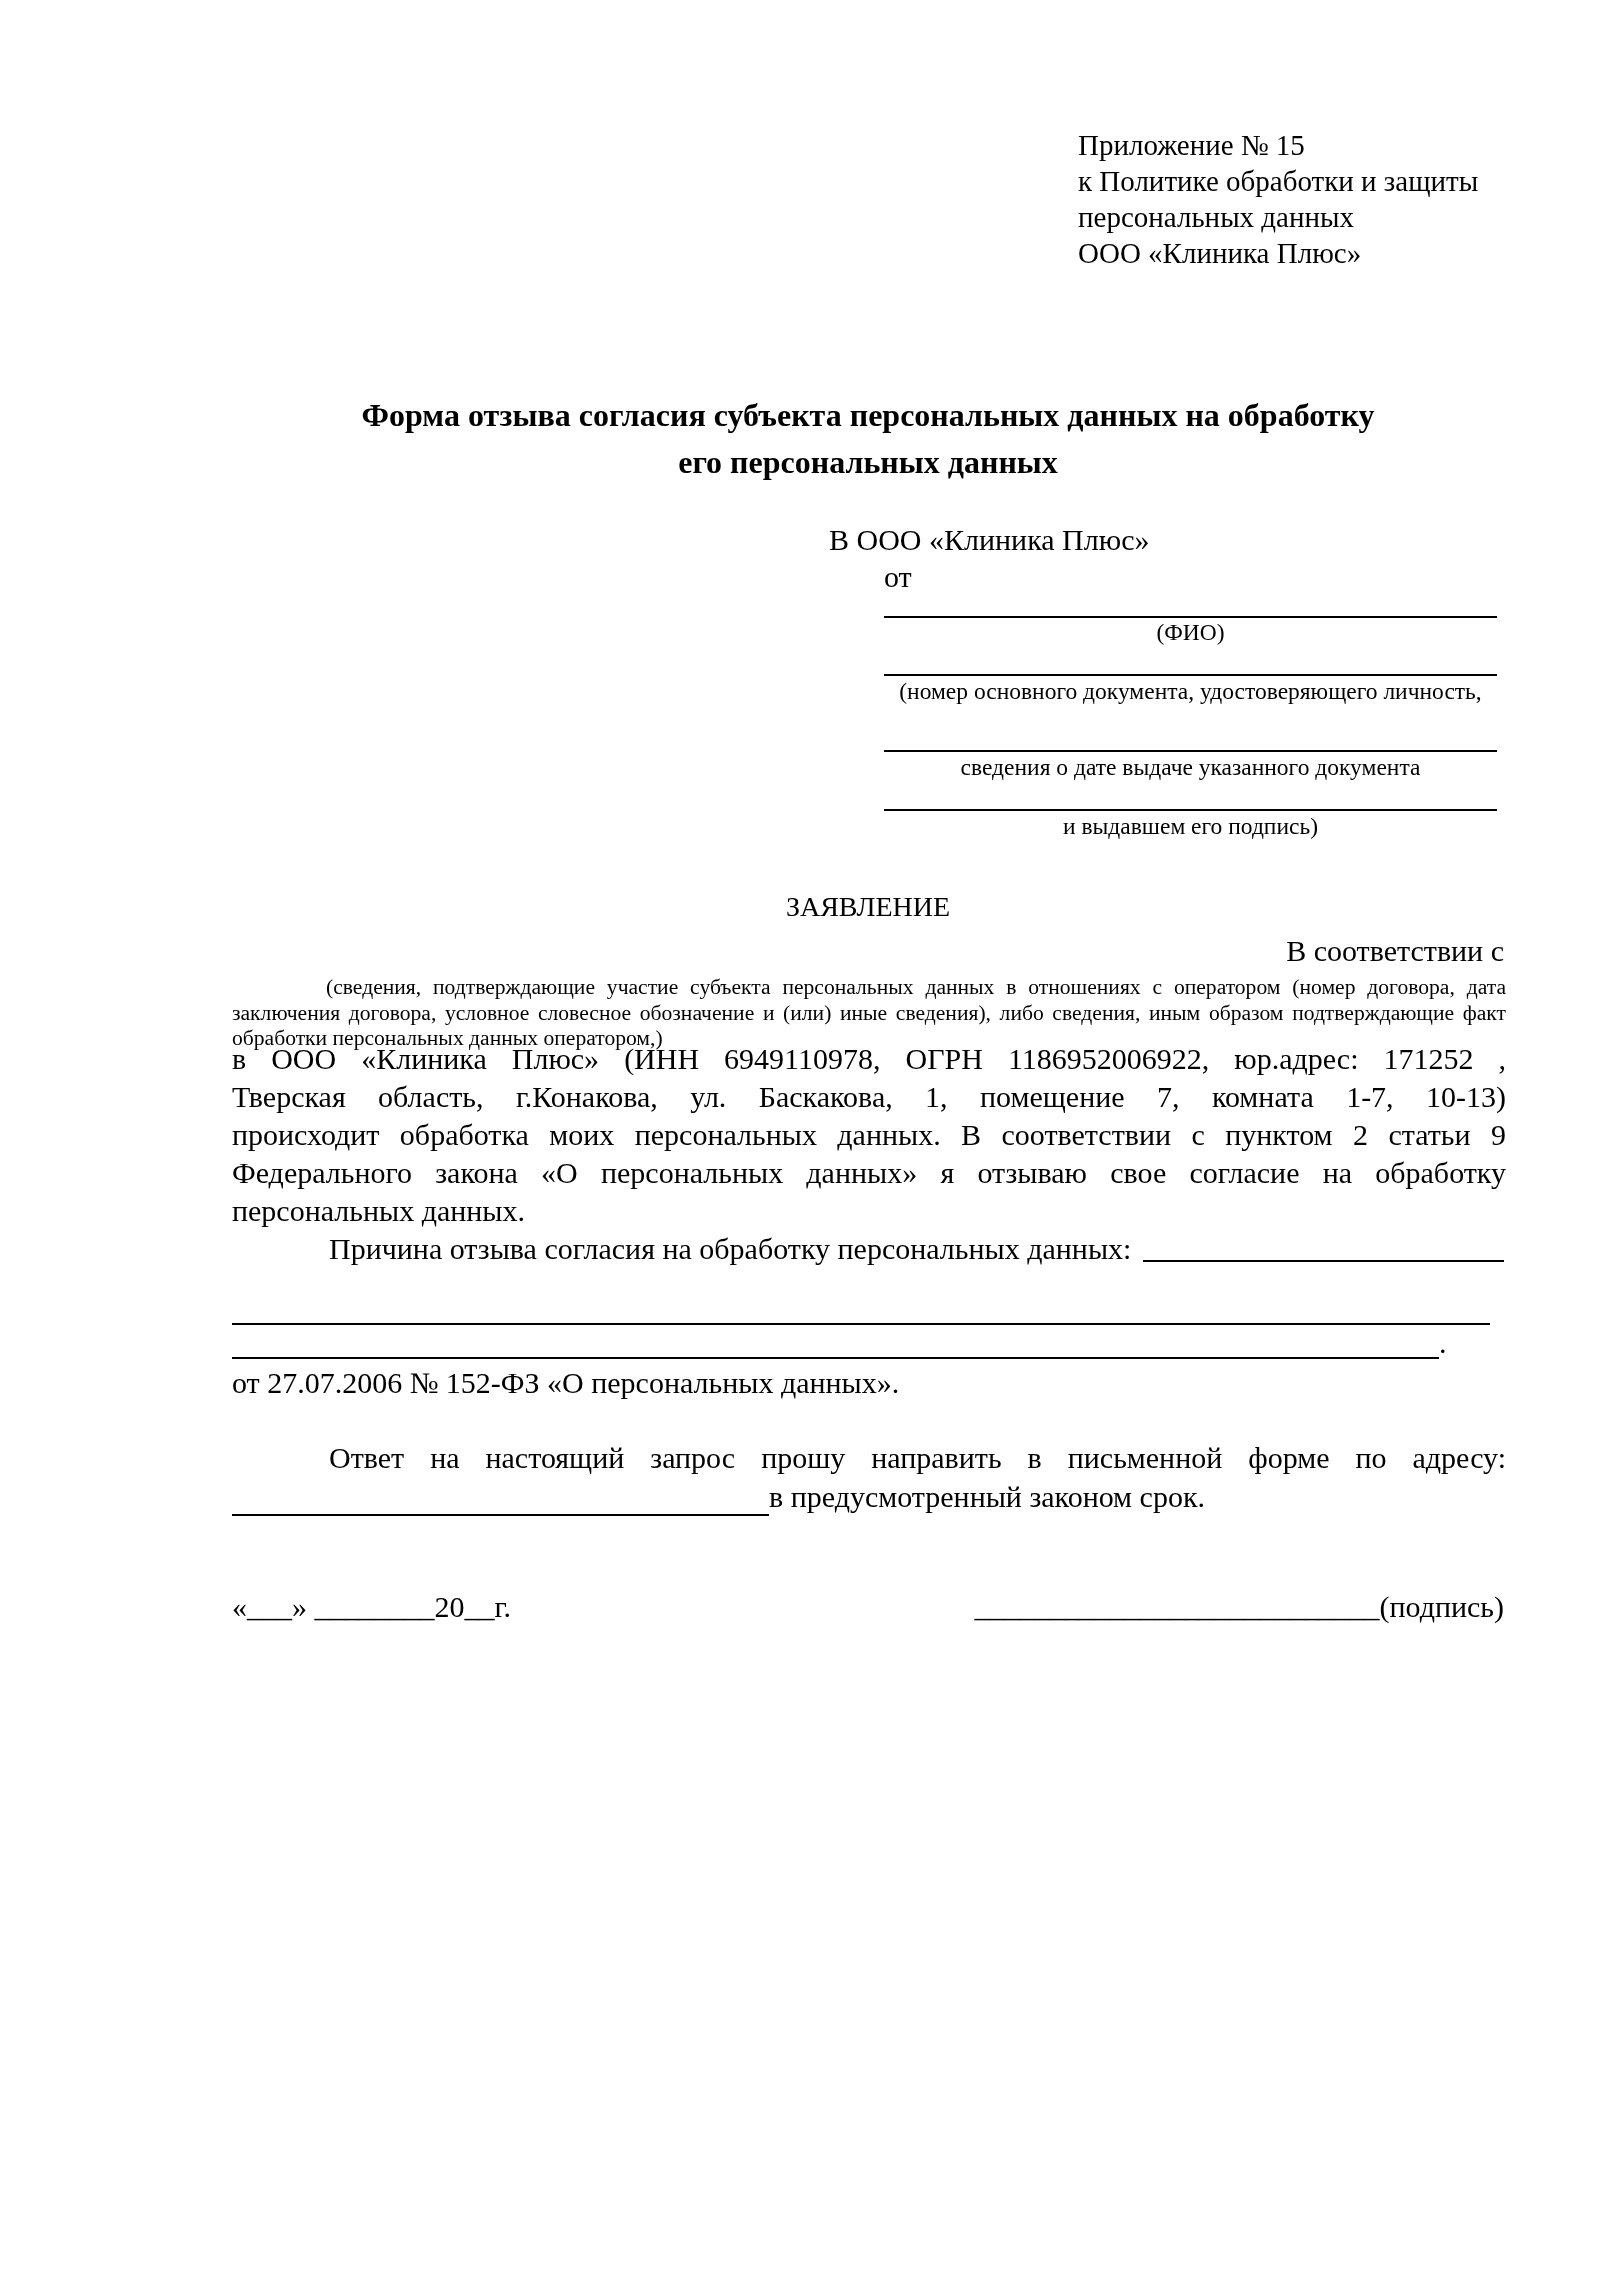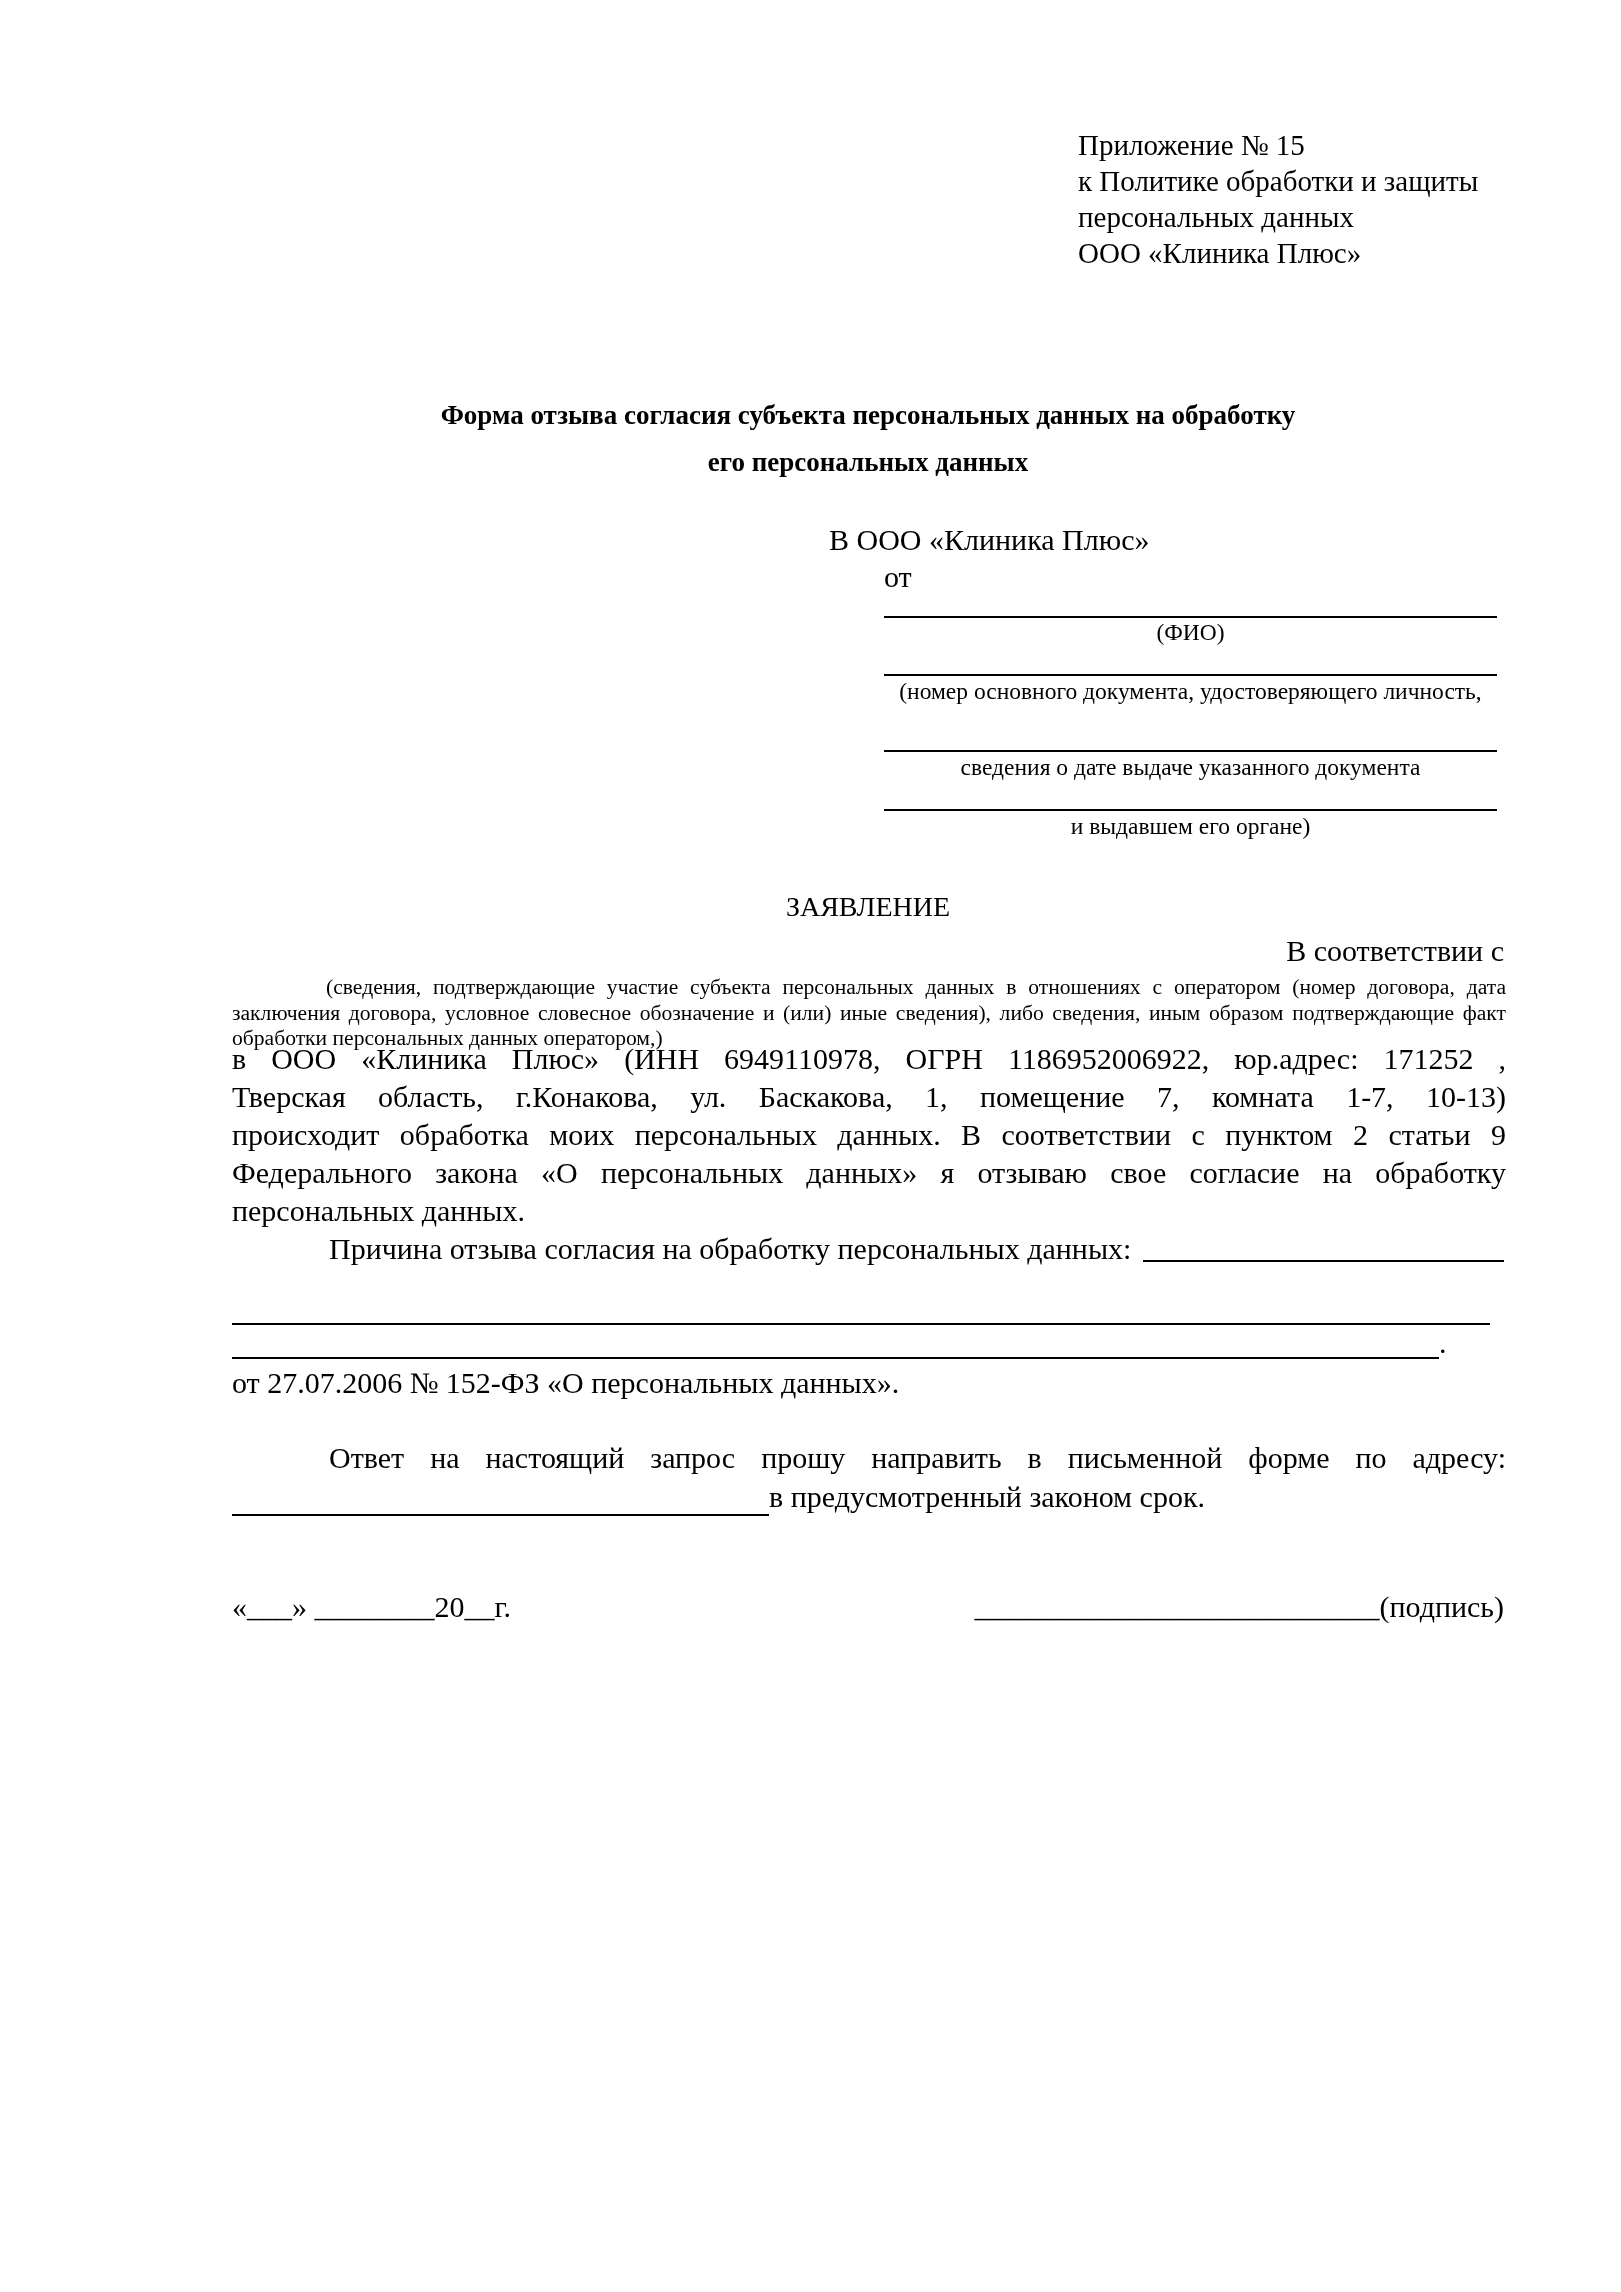--- a/index.html
+++ b/index.html
@@ -13,21 +13,21 @@
     font-family: "Liberation Serif", "DejaVu Serif", serif;
     overflow: hidden;
   }
   .abs { position: absolute; }
 
   
   .appendix { left: 1078px; top: 127px; width: 431px; font-size: 29px; line-height: 36px; }
 
   
   .doc-title { left: 232px; top: 392px; width: 1272px; text-align: center;
-               font-size: 27px; font-weight: bold; line-height: 47px; }
+               font-size: 32px; font-weight: bold; line-height: 47px; }
 
   
   .addressee { left: 829px; top: 521px; width: 667px; font-size: 30px; line-height: 37px; }
   .addressee .from { margin-left: 55px; }
   .field-line { margin-left: 55px; width: 613px; height: 0; border-bottom: 2.9px solid #000; }
   .field-caption { margin-left: 55px; width: 613px; text-align: center;
                    font-size: 23.5px; line-height: 25.5px; margin-top: 2.9px; }
   .gap-sm { margin-top: 28px; }
   .gap-md { margin-top: 20.6px; }
   .gap-lg { margin-top: 46px; }
@@ -87,21 +87,21 @@
   <div class="abs addressee">
     <div>В ООО «Клиника Плюс»</div>
     <div class="from">от</div>
     <div class="field-line gap-md"></div>
     <div class="field-caption">(ФИО)</div>
     <div class="field-line gap-sm"></div>
     <div class="field-caption">(номер основного документа, удостоверяющего личность,</div>
     <div class="field-line gap-lg"></div>
     <div class="field-caption">сведения о дате выдаче указанного документа</div>
     <div class="field-line gap-sm"></div>
-    <div class="field-caption">и выдавшем его органе)</div>
+    <div class="field-caption">и выдавшем его подпись)</div>
   </div>
 
   <div class="abs heading">ЗАЯВЛЕНИЕ</div>
 
   <div class="abs intro-row bodytext">
     <span>В соответствии с</span>
     <div class="fill-line"></div>
   </div>
 
   <div class="abs note">

